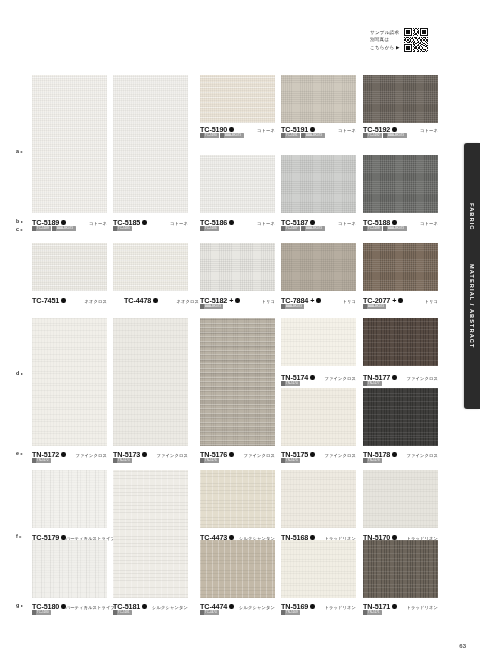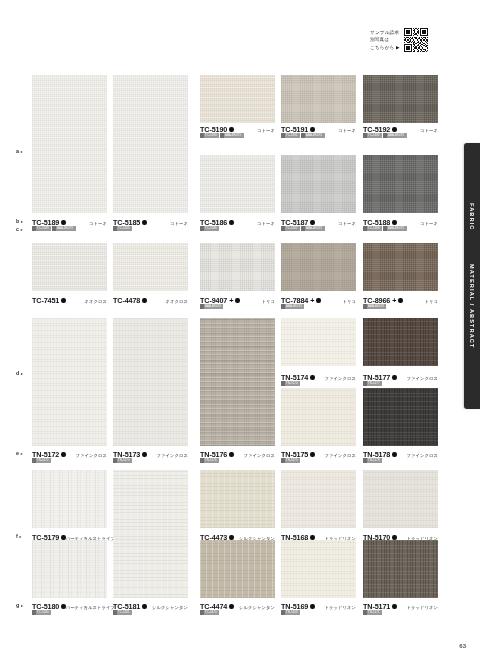--- a/index.html
+++ b/index.html
@@ -328,30 +328,30 @@
       <div class="sw" style="background-color: rgb(238, 236, 230); background-image: repeating-linear-gradient(0deg, rgba(0, 0, 0, 0.035) 0px, rgba(0, 0, 0, 0.035) 0.6px, transparent 0.6px, transparent 2px), repeating-linear-gradient(90deg, rgba(0, 0, 0, 0.035) 0px, rgba(0, 0, 0, 0.035) 0.6px, transparent 0.6px, transparent 2px), repeating-linear-gradient(0deg, rgba(255, 255, 255, 0.45) 0px, rgba(255, 255, 255, 0.45) 1px, transparent 1px, transparent 5px);"></div>
     </div>
     <div class="lbl" style="left: 32px; top: 226px; width: 75px;">
       <span class="code">TC-7451</span>
       <span class="newmark"></span>
       <span class="cat">ネオクロス</span>
     </div>
     <div class="cell" style="left: 113px; top: 173px; width: 75px; height: 48px;">
       <div class="sw" style="background-color: rgb(240, 238, 231); background-image: repeating-linear-gradient(0deg, rgba(0, 0, 0, 0.035) 0px, rgba(0, 0, 0, 0.035) 0.6px, transparent 0.6px, transparent 2px), repeating-linear-gradient(90deg, rgba(0, 0, 0, 0.035) 0px, rgba(0, 0, 0, 0.035) 0.6px, transparent 0.6px, transparent 2px), repeating-linear-gradient(0deg, rgba(255, 255, 255, 0.45) 0px, rgba(255, 255, 255, 0.45) 1px, transparent 1px, transparent 5px);"></div>
     </div>
-    <div class="lbl" style="left: 113px; top: 226px; width: 75px;">
+    <div class="lbl" style="left: 124px; top: 226px; width: 75px;">
       <span class="code">TC-4478</span>
       <span class="newmark"></span>
       <span class="cat">ネオクロス</span>
     </div>
     <div class="cell" style="left: 200px; top: 173px; width: 75px; height: 48px;">
       <div class="sw" style="background-color: rgb(232, 231, 226); background-image: repeating-linear-gradient(0deg, rgba(0, 0, 0, 0.055) 0px, rgba(0, 0, 0, 0.055) 0.7px, transparent 0.7px, transparent 2.1px), repeating-linear-gradient(90deg, rgba(0, 0, 0, 0.055) 0px, rgba(0, 0, 0, 0.055) 0.7px, transparent 0.7px, transparent 2.1px);"></div>
     </div>
     <div class="lbl" style="left: 200px; top: 226px; width: 75px;">
-      <span class="code">TC-9407 +</span>
+      <span class="code">TC-5182 +</span>
       <span class="newmark"></span>
       <span class="cat">トリコ</span>
     </div>
     <div class="badges" style="left: 200px; top: 234px;">
       <div class="badge">
         <i></i>
         <span>AAA-BK073</span>
       </div>
     </div>
     <div class="cell" style="left: 281px; top: 173px; width: 75px; height: 48px;">
@@ -365,21 +365,21 @@
     <div class="badges" style="left: 281px; top: 234px;">
       <div class="badge">
         <i></i>
         <span>AAA-BK073</span>
       </div>
     </div>
     <div class="cell" style="left: 363px; top: 173px; width: 75px; height: 48px;">
       <div class="sw" style="background-color: rgb(124, 108, 93); background-image: repeating-linear-gradient(0deg, rgba(255, 255, 255, 0.1) 0px, rgba(255, 255, 255, 0.1) 0.7px, transparent 0.7px, transparent 2.1px), repeating-linear-gradient(90deg, rgba(0, 0, 0, 0.16) 0px, rgba(0, 0, 0, 0.16) 0.7px, transparent 0.7px, transparent 2.1px);"></div>
     </div>
     <div class="lbl" style="left: 363px; top: 226px; width: 75px;">
-      <span class="code">TC-8966 +</span>
+      <span class="code">TC-2077 +</span>
       <span class="newmark"></span>
       <span class="cat">トリコ</span>
     </div>
     <div class="badges" style="left: 363px; top: 234px;">
       <div class="badge">
         <i></i>
         <span>AAA-BK073</span>
       </div>
     </div>
     <div class="cell" style="left: 32px; top: 248px; width: 75px; height: 128px;">

